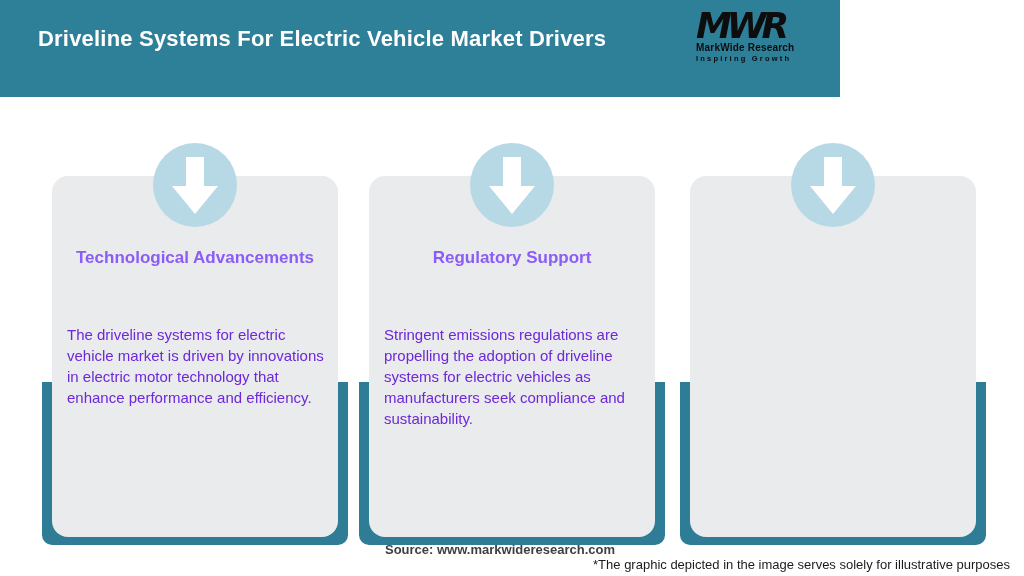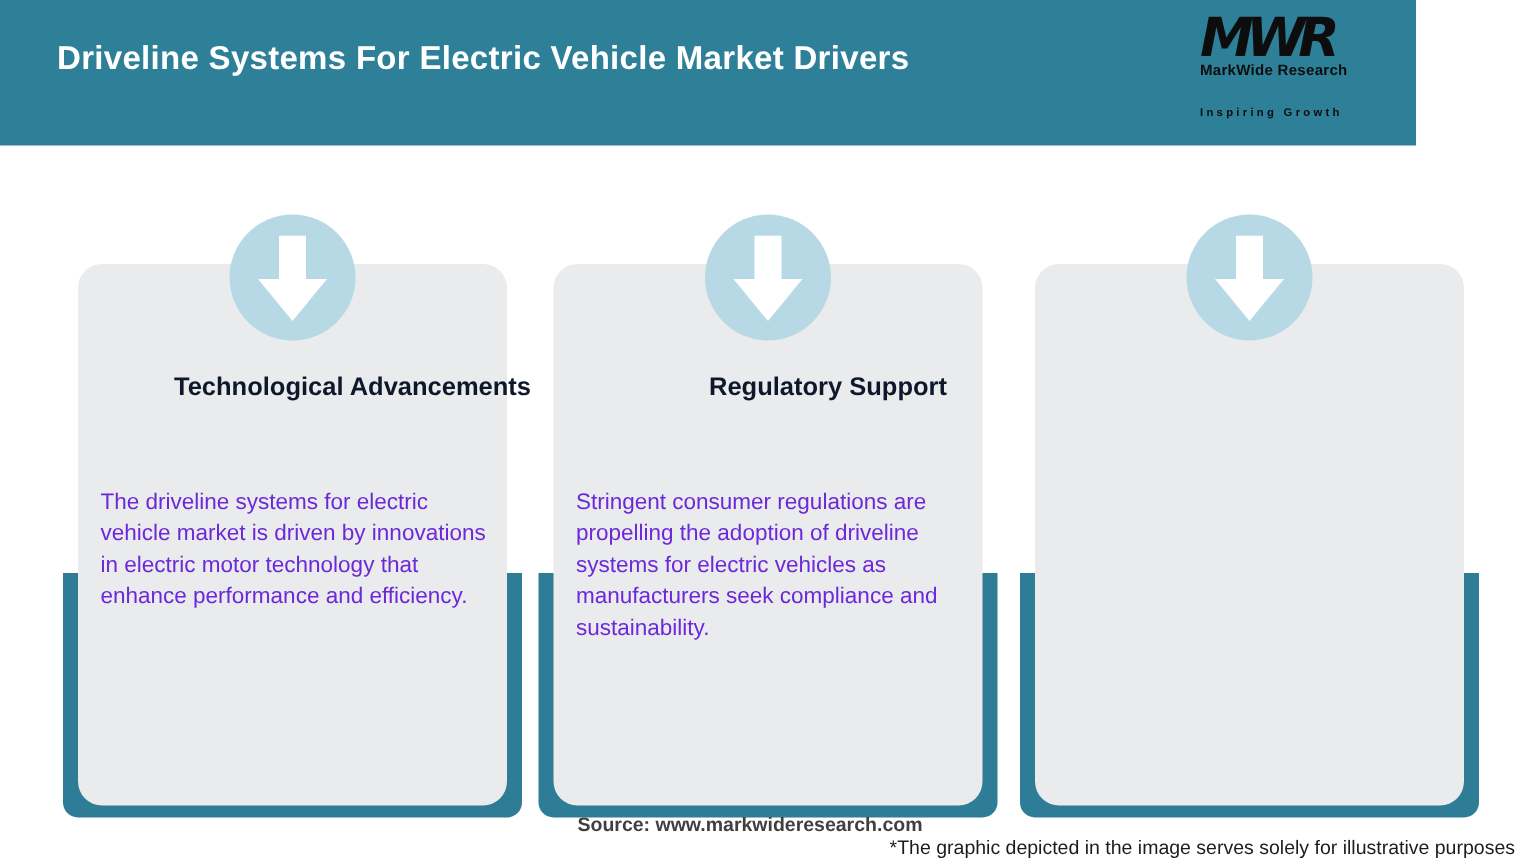--- a/index.html
+++ b/index.html
@@ -4,38 +4,38 @@
 <style>
   html, body { margin:0; padding:0; }
   body {
     width:1024px; height:576px; position:relative; overflow:hidden;
     background:#ffffff;
     font-family:"Liberation Sans", sans-serif;
   }
 
   
   .header {
-    position:absolute; left:0; top:0; width:944px; height:97px;
+    position:absolute; left:0; top:0; width:840px; height:97px;
     background:var(--header-teal, #2E7F98);
   }
   .header-title {
     position:absolute; left:38px; top:26px;
     font-size:22px; font-weight:bold; color:#ffffff; letter-spacing:0.2px;
   }
   .logo {
     position:absolute; right:26px; top:7px; width:118px;
     text-align:left; color:#0d0d0d;
   }
   .logo-monogram {
     font-family:"DejaVu Sans", sans-serif;
     font-size:36px; font-weight:900; font-style:italic;
     letter-spacing:-5px; line-height:38px; padding-right:5px;
   }
   .logo-name { font-size:10px; font-weight:bold; letter-spacing:0.2px; margin-top:-3px; }
-  .logo-tagline { font-size:7.5px; font-weight:bold; letter-spacing:2.2px; margin-top:17px; }
+  .logo-tagline { font-size:7.5px; font-weight:bold; letter-spacing:2.2px; margin-top:1px; }
 
   
   .card-group { position:absolute; top:143px; width:306px; height:402px; }
   .g1 { left:42px; }
   .g2 { left:359px; }
   .g3 { left:680px; }
 
   .underlay {
     position:absolute; left:0; top:239px; width:306px; height:163px;
     background:var(--underlay-teal, #2E7C95);
@@ -49,21 +49,21 @@
   .circle {
     position:absolute; left:111px; top:0; width:84px; height:84px;
     border-radius:50%;
     background:var(--circle-blue, #B7D9E5);
     display:flex; align-items:center; justify-content:center;
   }
   .arrow-svg { display:block; margin-top:2px; }
 
   .card-title {
     position:absolute; top:72px; left:0; width:100%;
-    text-align:center; font-size:17px; font-weight:bold; color:#0f172a;padding-left:40px;
+    text-align:center; font-size:17px; font-weight:bold; color:#8b5cf6;
   }
   .card-body {
     position:absolute; top:148px; left:15px; right:13px;
     font-size:15px; line-height:21px; color:#6d28d9;
   }
 
   
   .source {
     position:absolute; top:542px; left:0; width:1000px; text-align:center;
     font-size:13px; font-weight:bold; color:#3f3f3f;
@@ -95,21 +95,21 @@
     <svg class="arrow-svg" width="46" height="58" viewBox="0 0 46 58">
       <path d="M14 0 H32 V29 H46 L23 57 L0 29 H14 Z" fill="#ffffff"></path>
     </svg>
   </div>
 </div>
 
 <div class="card-group g2">
   <div class="underlay"></div>
   <div class="card">
     <div class="card-title">Regulatory Support</div>
-    <div class="card-body">Stringent consumer regulations are propelling the adoption of driveline systems for electric vehicles as manufacturers seek compliance and sustainability.</div>
+    <div class="card-body">Stringent emissions regulations are propelling the adoption of driveline systems for electric vehicles as manufacturers seek compliance and sustainability.</div>
   </div>
   <div class="circle">
     <svg class="arrow-svg" width="46" height="58" viewBox="0 0 46 58">
       <path d="M14 0 H32 V29 H46 L23 57 L0 29 H14 Z" fill="#ffffff"></path>
     </svg>
   </div>
 </div>
 
 <div class="card-group g3">
   <div class="underlay"></div>

